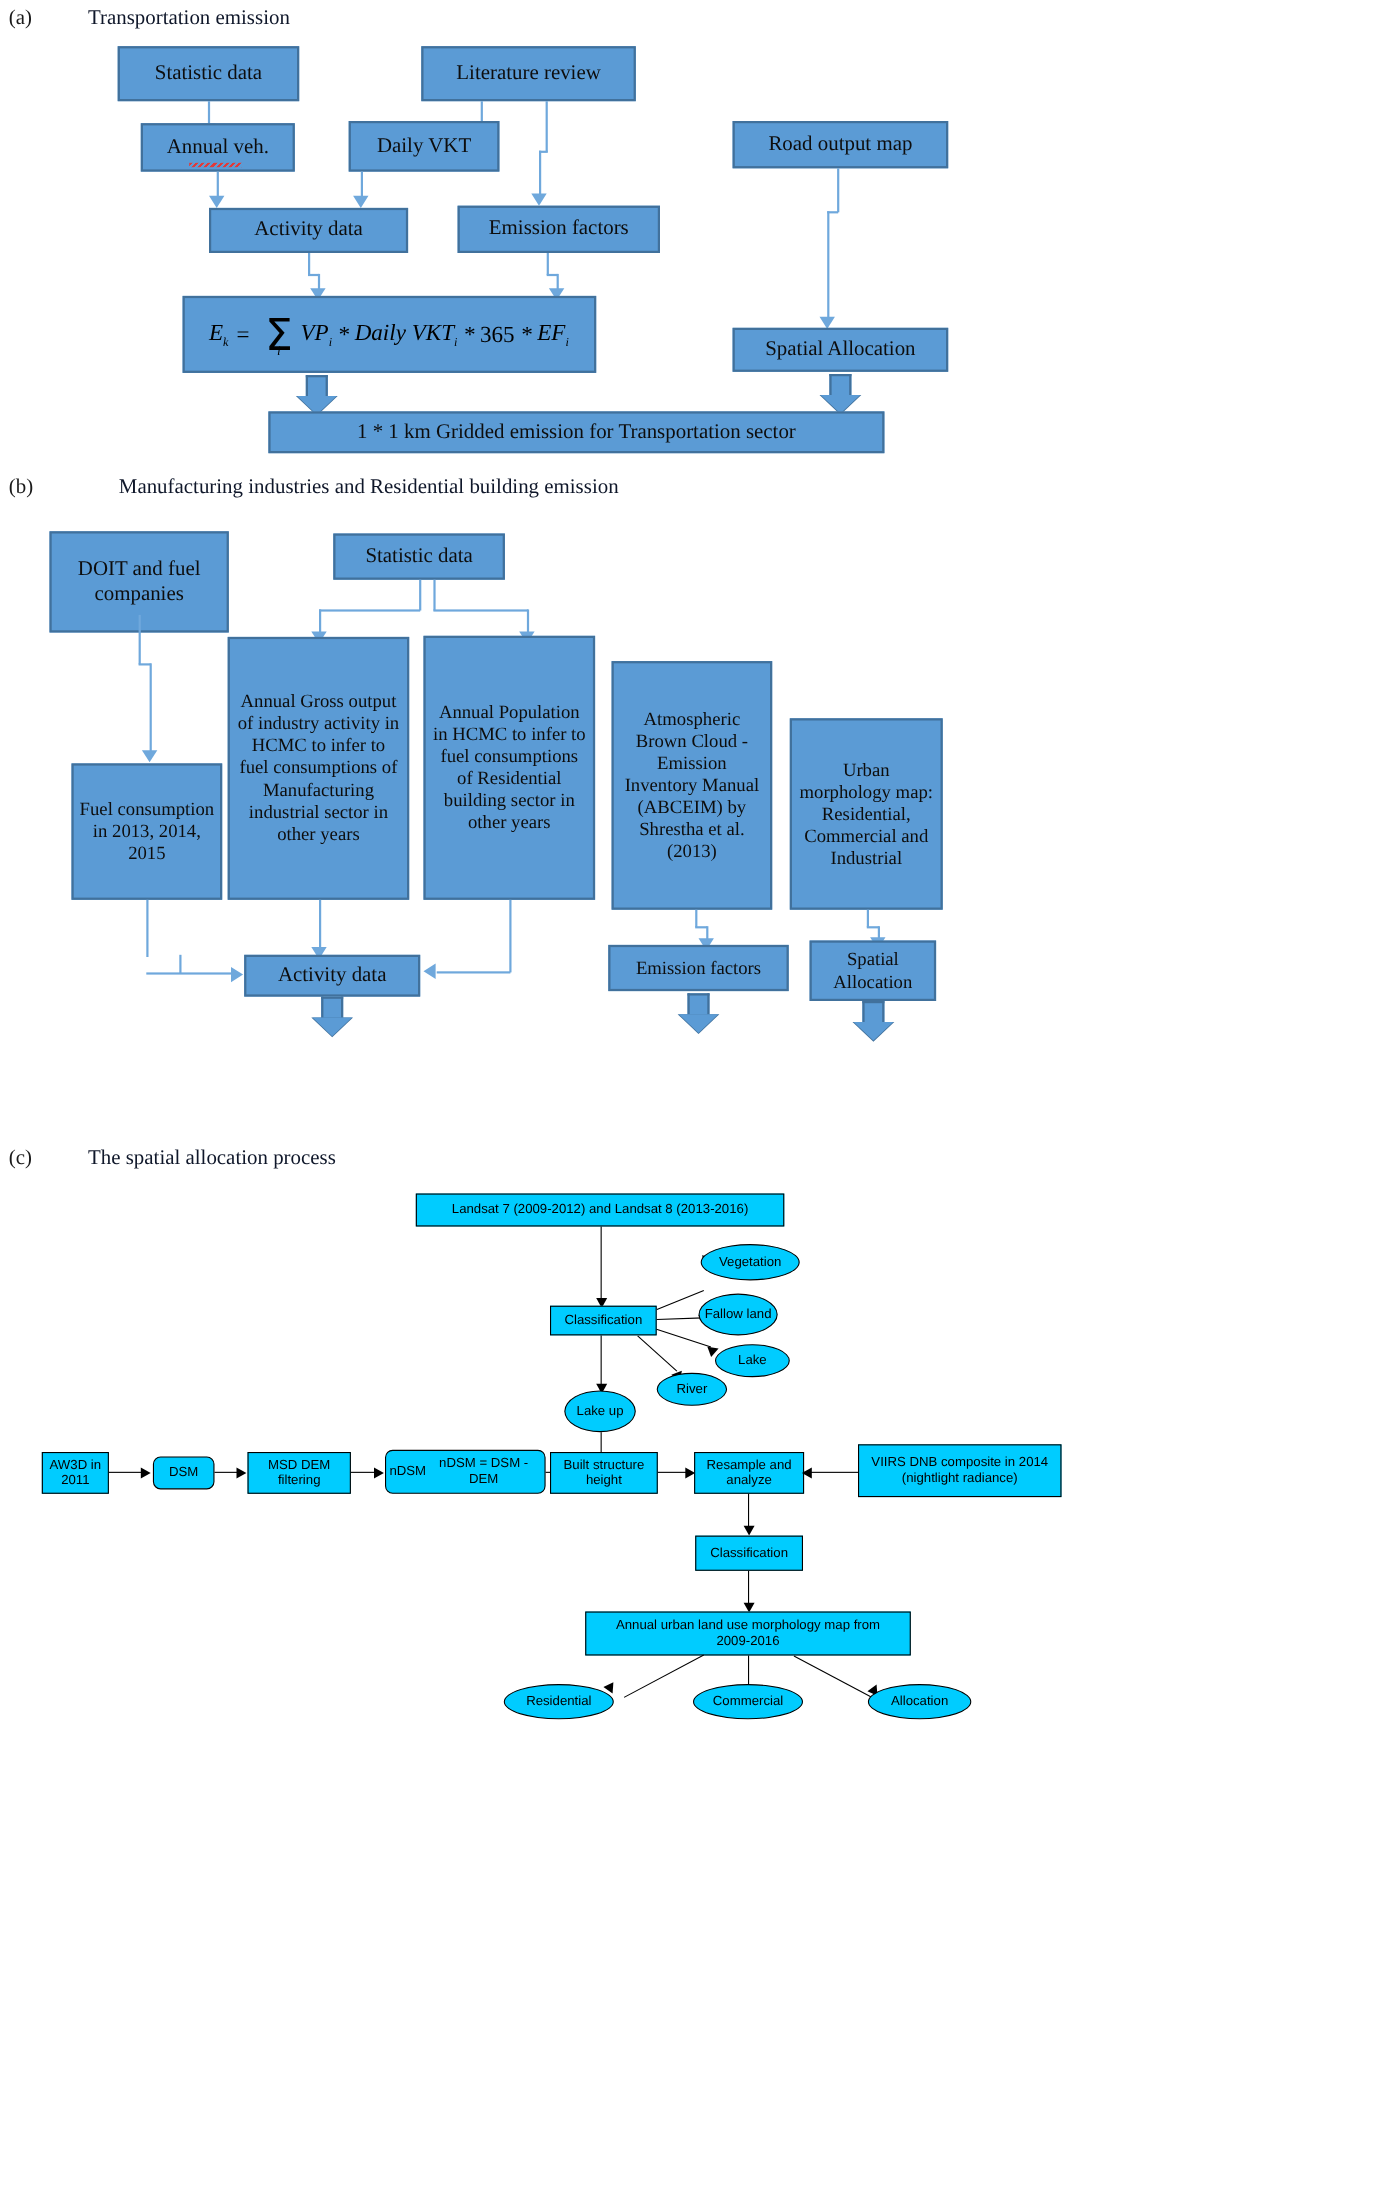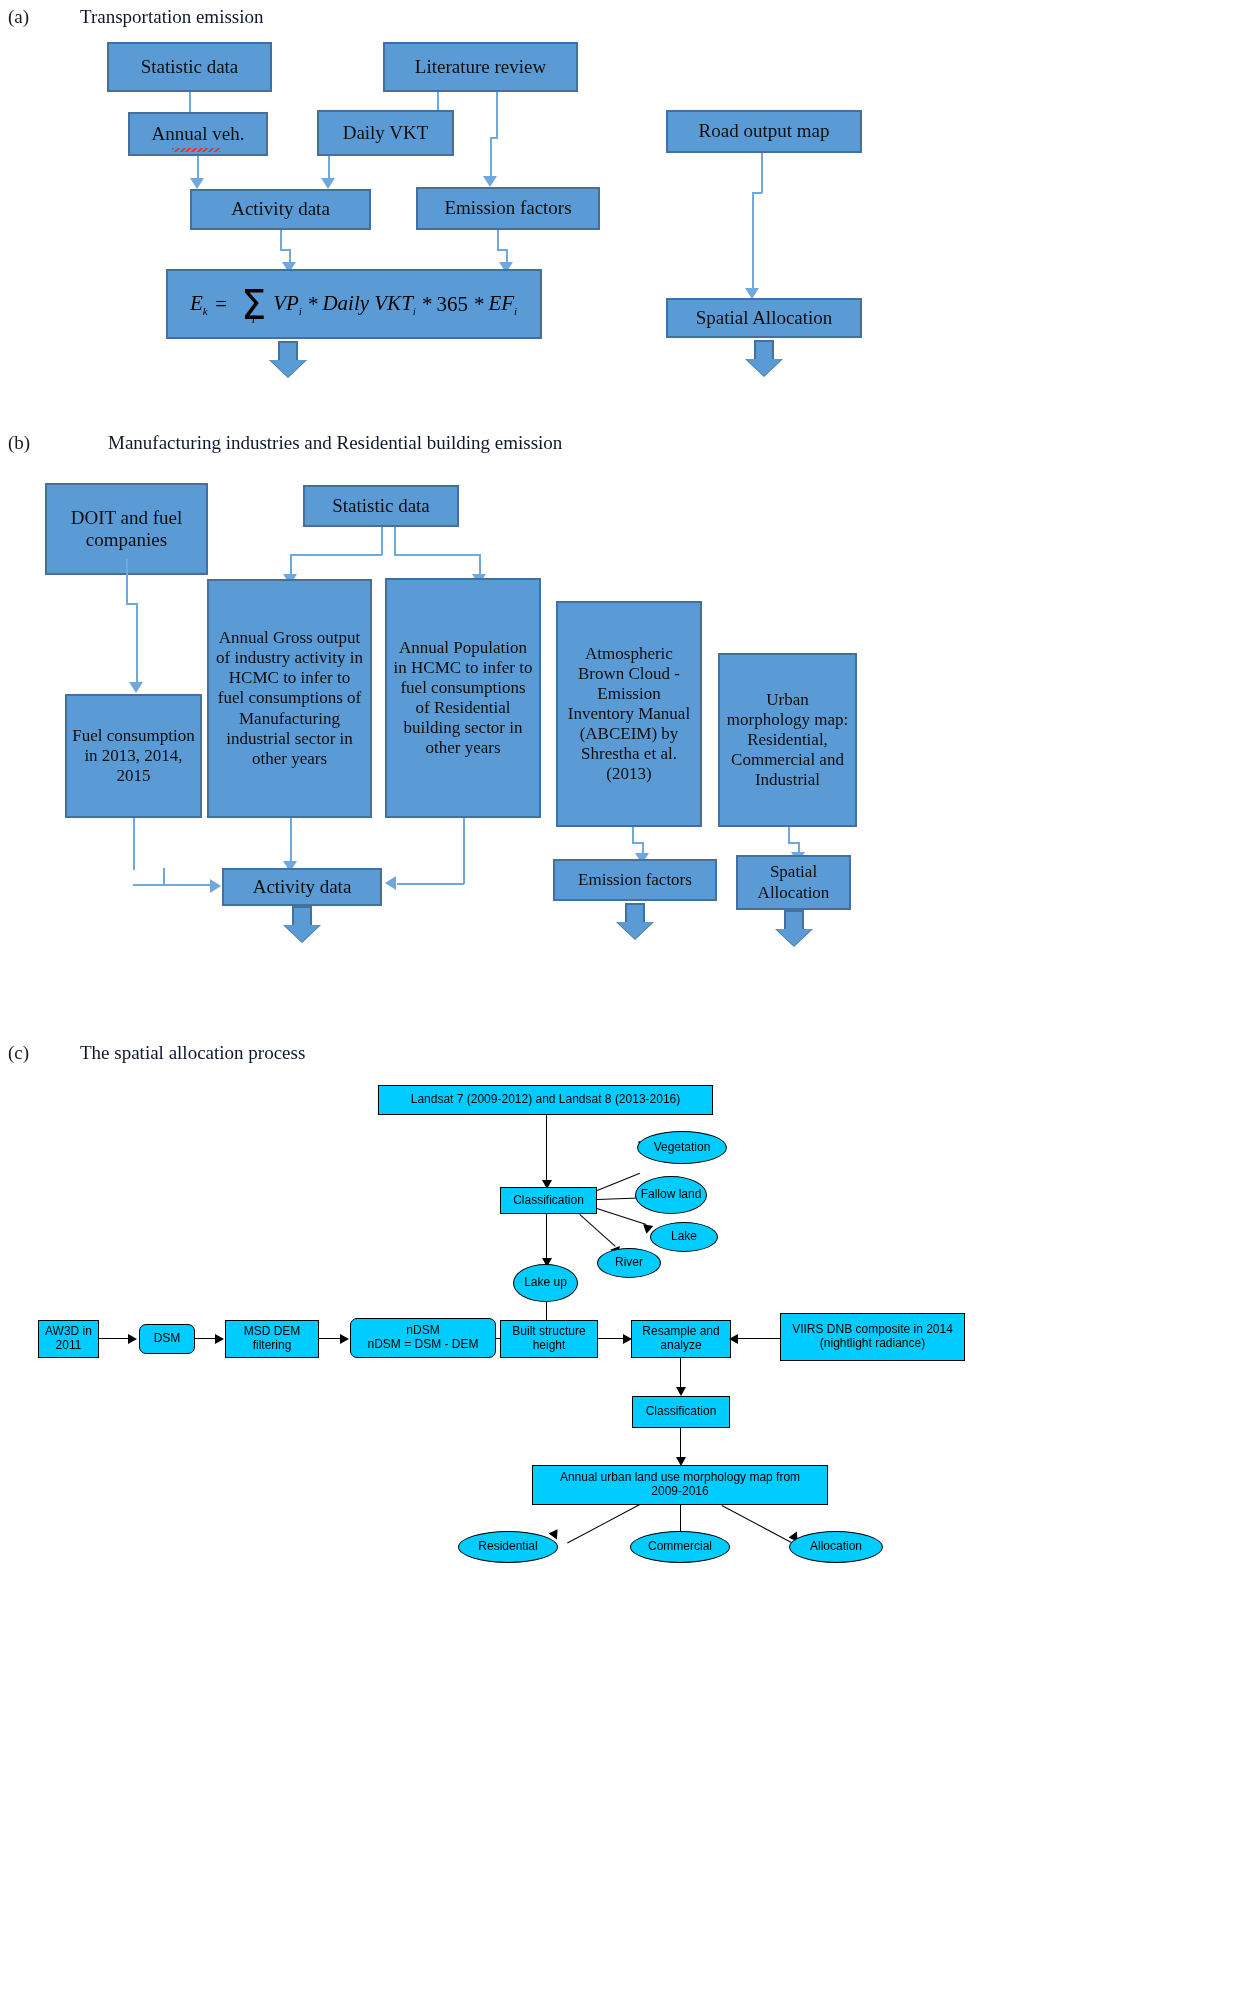--- a/index.html
+++ b/index.html
@@ -129,20 +129,21 @@
   </div>
 
   <div class="bbox" style="left:666px;top:298px;width:196px;height:40px;">Spatial Allocation</div>
 
   <div class="fat" style="left:746px;top:340px;width:36px;height:36px;">
     <div class="stem"></div>
       <div class="headb"></div>
       <div class="head"></div>
   </div>
 
+  <div class="bbox" style="left:244px;top:374px;width:560px;height:38px;">1 * 1 km Gridded emission for Transportation sector</div>
 
   <div class="panel-label" style="left:8px;top:432px;">(b)</div>
   <div class="panel-title" style="left:80px;top:432px;margin-left:28px;">Manufacturing industries and Residential building emission</div>
 
   <div class="bbox" style="left:45px;top:483px;width:163px;height:92px;">DOIT and fuel companies</div>
   <div class="bbox" style="left:303px;top:485px;width:156px;height:42px;">Statistic data</div>
 
   <div class="ln lnv" style="left:381px;top:527px;height:28px;"></div>
   <div class="ln lnv" style="left:394px;top:527px;height:28px;"></div>
   <div class="ln lnh" style="left:290px;top:554px;width:92px;"></div>
@@ -242,21 +243,21 @@
   <div class="kah-r" style="left:128px;top:1334px;"></div>
 
   <div class="cbox r" style="left:139px;top:1324px;width:56px;height:30px;">DSM</div>
   <div class="kln klnh" style="left:195px;top:1338px;width:23px;"></div>
   <div class="kah-r" style="left:215px;top:1334px;"></div>
 
   <div class="cbox" style="left:225px;top:1320px;width:94px;height:38px;">MSD DEM filtering</div>
   <div class="kln klnh" style="left:319px;top:1338px;width:24px;"></div>
   <div class="kah-r" style="left:340px;top:1334px;"></div>
 
-  <div class="cbox r" style="left:350px;top:1318px;width:146px;height:40px;flex-direction:column;">
+  <div class="cbox r" style="left:350px;top:1318px;width:146px;height:40px;flex-direction:row;">
     <span>nDSM</span>
     <span>nDSM = DSM - DEM</span>
   </div>
   <div class="kln klnh" style="left:496px;top:1338px;width:22px;"></div>
   <div class="kah-r" style="left:515px;top:1334px;"></div>
 
   <div class="cbox" style="left:500px;top:1320px;width:98px;height:38px;">Built structure height</div>
   <div class="kln klnh" style="left:598px;top:1338px;width:28px;"></div>
   <div class="kah-r" style="left:623px;top:1334px;"></div>
 

